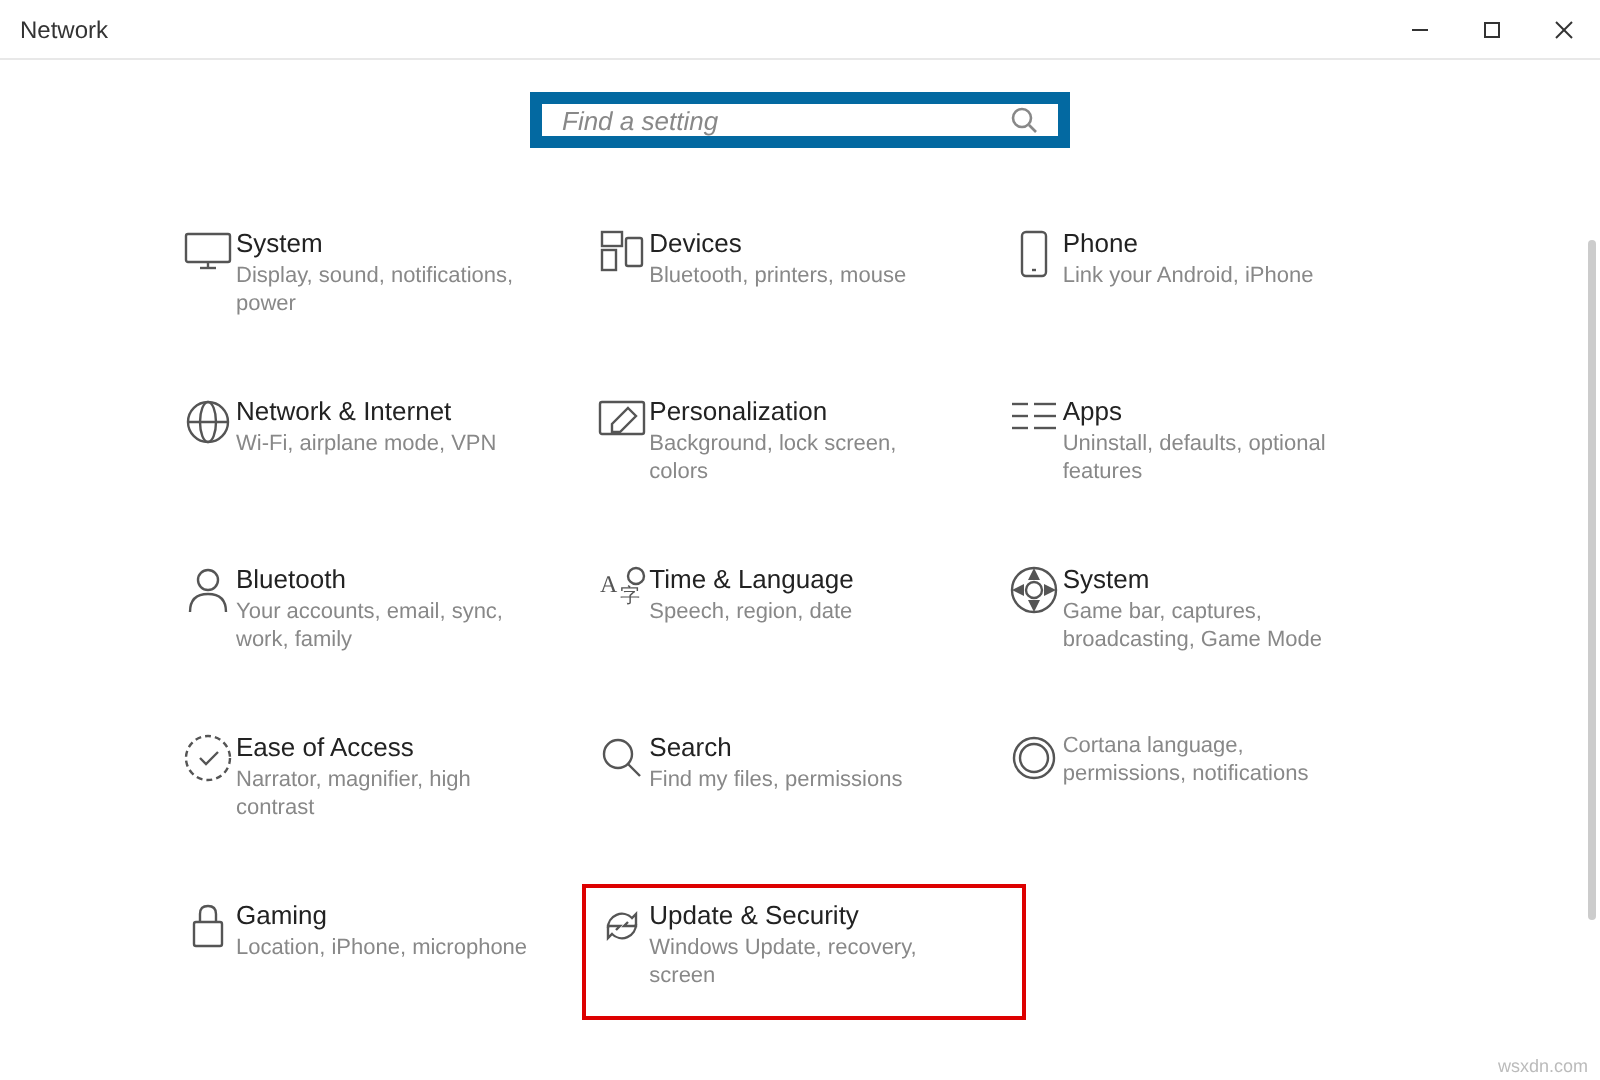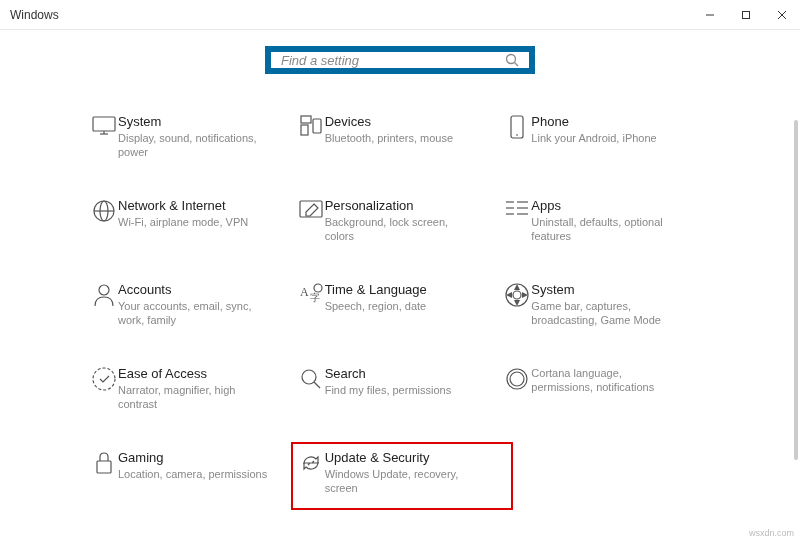--- a/index.html
+++ b/index.html
@@ -22,21 +22,21 @@
     .tile-title { font-size: 13px; color: #222; margin-bottom: 2px; }
     .tile-desc { font-size: 11px; color: #888; line-height: 1.3; }
     .highlighted { border: 2px solid #d00; padding: 6px 8px 10px 4px; margin: -8px -10px -12px -6px; }
     .scrollbar { position: absolute; right: 2px; top: 120px; width: 4px; height: 340px; background: #ccc; border-radius: 2px; }
     .watermark { position: absolute; right: 6px; bottom: 2px; font-size: 9px; color: #bbb; margin-left: 44px; }
   </style>
 </head>
 <body>
 
 <div class="titlebar">
-  <span class="titlebar-title">Windows</span>
+  <span class="titlebar-title">Network</span>
   <div class="win-controls">
     <div class="win-btn">
       <svg width="10" height="10">
           <line x1="1" y1="5" x2="9" y2="5"></line>
         </svg>
     </div>
     <div class="win-btn">
       <svg width="10" height="10">
           <rect x="1.5" y="1.5" width="7" height="7"></rect>
         </svg>
@@ -150,21 +150,21 @@
     </div>
 
     <div class="tile">
       <div class="tile-icon">
         <svg width="24" height="26">
             <circle cx="12" cy="8" r="5"></circle>
             <path d="M3 24 q0 -9 9 -9 q9 0 9 9"></path>
           </svg>
       </div>
       <div class="tile-text">
-        <span class="tile-title">Accounts</span>
+        <span class="tile-title">Bluetooth</span>
         <span class="tile-desc">Your accounts, email, sync, work, family</span>
       </div>
     </div>
 
     <div class="tile">
       <div class="tile-icon">
         <svg width="26" height="24">
             <text x="2" y="14" font-size="12" fill="#555" stroke="none" font-family="Segoe UI">A</text>
             <text x="12" y="19" font-size="10" fill="#555" stroke="none">字</text>
             <circle cx="20" cy="6" r="4"></circle>
@@ -230,21 +230,21 @@
 
     <div class="tile">
       <div class="tile-icon">
         <svg width="22" height="26">
             <rect x="4" y="11" width="14" height="12" rx="1"></rect>
             <path d="M7 11 l0 -4 q0 -4 4 -4 q4 0 4 4 l0 4"></path>
           </svg>
       </div>
       <div class="tile-text">
         <span class="tile-title">Gaming</span>
-        <span class="tile-desc">Location, camera, permissions</span>
+        <span class="tile-desc">Location, iPhone, microphone</span>
       </div>
     </div>
 
     <div class="tile highlighted">
       <div class="tile-icon">
         <svg width="26" height="26">
             <path d="M6 14 a7 7 0 0 1 12 -5 l2 -2 l0 6 l-6 0 l2 -2"></path>
             <path d="M20 12 a7 7 0 0 1 -12 5 l-2 2 l0 -6 l6 0 l-2 2"></path>
           </svg>
       </div>

